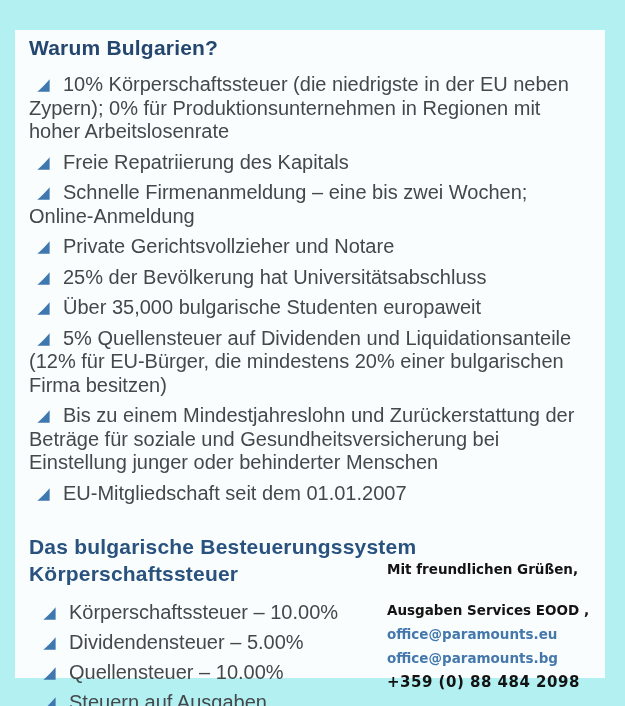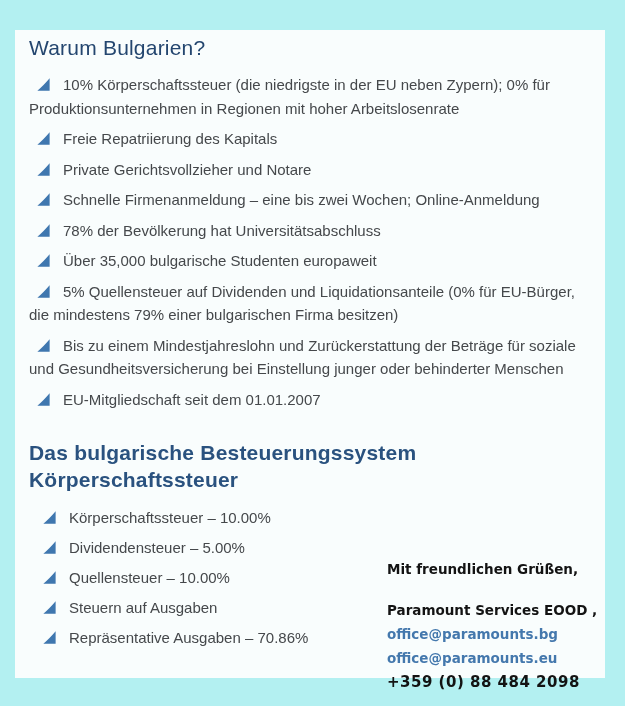--- a/index.html
+++ b/index.html
@@ -24,35 +24,35 @@
     position:absolute;
     left:15px;top:30px;
     width:590px;height:648px;
     background:var(--card-bg);
     box-sizing:border-box;
     padding:6px 14px 0 14px;
   }
   h1.sec-title{
     margin:0 0 13px 0;
     font-size:21px;
-    font-weight:normal;
+    font-weight:bold;
     color:var(--heading1);
     letter-spacing:0.2px;
   }
   h2.sec-title{
     margin:28px 0 14px 0;
     font-size:21px;
     line-height:27px;
     font-weight:bold;
     color:var(--heading2);
     letter-spacing:0.2px;
   }
   .list{margin:0;}
   .item{
-    font-size:15px;
+    font-size:20px;
     line-height:23.5px;
     color:var(--body-text);
     margin:0 0 7px 0;
   }
   .item .tri{
     display:inline-block;
     width:13px;height:13px;
     margin:0 13px 0 8px;
     vertical-align:-1px;
   }
@@ -98,33 +98,33 @@
 
   <div class="list" id="list1">
       <div class="item"><svg class="tri" viewBox="0 0 14 14" aria-hidden="true">
           <path d="M13.6 0.4 L13.6 13.6 L0.4 13.6 C4.8 10.2 9.2 5.6 13.6 0.4 Z"></path>
         </svg><span class="item-text">10% Körperschaftssteuer (die niedrigste in der EU neben Zypern); 0% für Produktionsunternehmen in Regionen mit hoher Arbeitslosenrate</span></div>
       <div class="item"><svg class="tri" viewBox="0 0 14 14" aria-hidden="true">
           <path d="M13.6 0.4 L13.6 13.6 L0.4 13.6 C4.8 10.2 9.2 5.6 13.6 0.4 Z"></path>
         </svg><span class="item-text">Freie Repatriierung des Kapitals</span></div>
       <div class="item"><svg class="tri" viewBox="0 0 14 14" aria-hidden="true">
           <path d="M13.6 0.4 L13.6 13.6 L0.4 13.6 C4.8 10.2 9.2 5.6 13.6 0.4 Z"></path>
+        </svg><span class="item-text">Schnelle Firmenanmeldung – eine bis zwei Wochen; Online-Anmeldung</span></div>
+      <div class="item"><svg class="tri" viewBox="0 0 14 14" aria-hidden="true">
+          <path d="M13.6 0.4 L13.6 13.6 L0.4 13.6 C4.8 10.2 9.2 5.6 13.6 0.4 Z"></path>
         </svg><span class="item-text">Private Gerichtsvollzieher und Notare</span></div>
       <div class="item"><svg class="tri" viewBox="0 0 14 14" aria-hidden="true">
           <path d="M13.6 0.4 L13.6 13.6 L0.4 13.6 C4.8 10.2 9.2 5.6 13.6 0.4 Z"></path>
-        </svg><span class="item-text">Schnelle Firmenanmeldung – eine bis zwei Wochen; Online-Anmeldung</span></div>
-      <div class="item"><svg class="tri" viewBox="0 0 14 14" aria-hidden="true">
-          <path d="M13.6 0.4 L13.6 13.6 L0.4 13.6 C4.8 10.2 9.2 5.6 13.6 0.4 Z"></path>
-        </svg><span class="item-text">78% der Bevölkerung hat Universitätsabschluss</span></div>
+        </svg><span class="item-text">25% der Bevölkerung hat Universitätsabschluss</span></div>
       <div class="item"><svg class="tri" viewBox="0 0 14 14" aria-hidden="true">
           <path d="M13.6 0.4 L13.6 13.6 L0.4 13.6 C4.8 10.2 9.2 5.6 13.6 0.4 Z"></path>
         </svg><span class="item-text">Über 35,000 bulgarische Studenten europaweit</span></div>
       <div class="item"><svg class="tri" viewBox="0 0 14 14" aria-hidden="true">
           <path d="M13.6 0.4 L13.6 13.6 L0.4 13.6 C4.8 10.2 9.2 5.6 13.6 0.4 Z"></path>
-        </svg><span class="item-text">5% Quellensteuer auf Dividenden und Liquidationsanteile (0% für EU-Bürger, die mindestens 79% einer bulgarischen Firma besitzen)</span></div>
+        </svg><span class="item-text">5% Quellensteuer auf Dividenden und Liquidationsanteile (12% für EU-Bürger, die mindestens 20% einer bulgarischen Firma besitzen)</span></div>
       <div class="item"><svg class="tri" viewBox="0 0 14 14" aria-hidden="true">
           <path d="M13.6 0.4 L13.6 13.6 L0.4 13.6 C4.8 10.2 9.2 5.6 13.6 0.4 Z"></path>
         </svg><span class="item-text">Bis zu einem Mindestjahreslohn und Zurückerstattung der Beträge für soziale und Gesundheitsversicherung bei Einstellung junger oder behinderter Menschen</span></div>
       <div class="item"><svg class="tri" viewBox="0 0 14 14" aria-hidden="true">
           <path d="M13.6 0.4 L13.6 13.6 L0.4 13.6 C4.8 10.2 9.2 5.6 13.6 0.4 Z"></path>
         </svg><span class="item-text">EU-Mitgliedschaft seit dem 01.01.2007</span></div>
     </div>
 
   <h2 class="sec-title">
     <span>Das bulgarische Besteuerungssystem</span><br>
@@ -144,19 +144,19 @@
       <div class="item"><svg class="tri" viewBox="0 0 14 14" aria-hidden="true">
           <path d="M13.6 0.4 L13.6 13.6 L0.4 13.6 C4.8 10.2 9.2 5.6 13.6 0.4 Z"></path>
         </svg><span class="item-text">Steuern auf Ausgaben</span></div>
       <div class="item"><svg class="tri" viewBox="0 0 14 14" aria-hidden="true">
           <path d="M13.6 0.4 L13.6 13.6 L0.4 13.6 C4.8 10.2 9.2 5.6 13.6 0.4 Z"></path>
         </svg><span class="item-text">Repräsentative Ausgaben – 70.86%</span></div>
     </div>
 
   <div class="signature">
     <div class="sig-greeting">Mit freundlichen Grüßen,</div>
-    <div class="sig-company">Paramount Services EOOD ,</div>
+    <div class="sig-company">Ausgaben Services EOOD ,</div>
+    <a class="sig-email">office@paramounts.eu</a>
     <a class="sig-email">office@paramounts.bg</a>
-    <a class="sig-email">office@paramounts.eu</a>
     <div class="sig-phone">+359 (0) 88 484 2098</div>
   </div>
 
 </div>
 
 </body></html>

